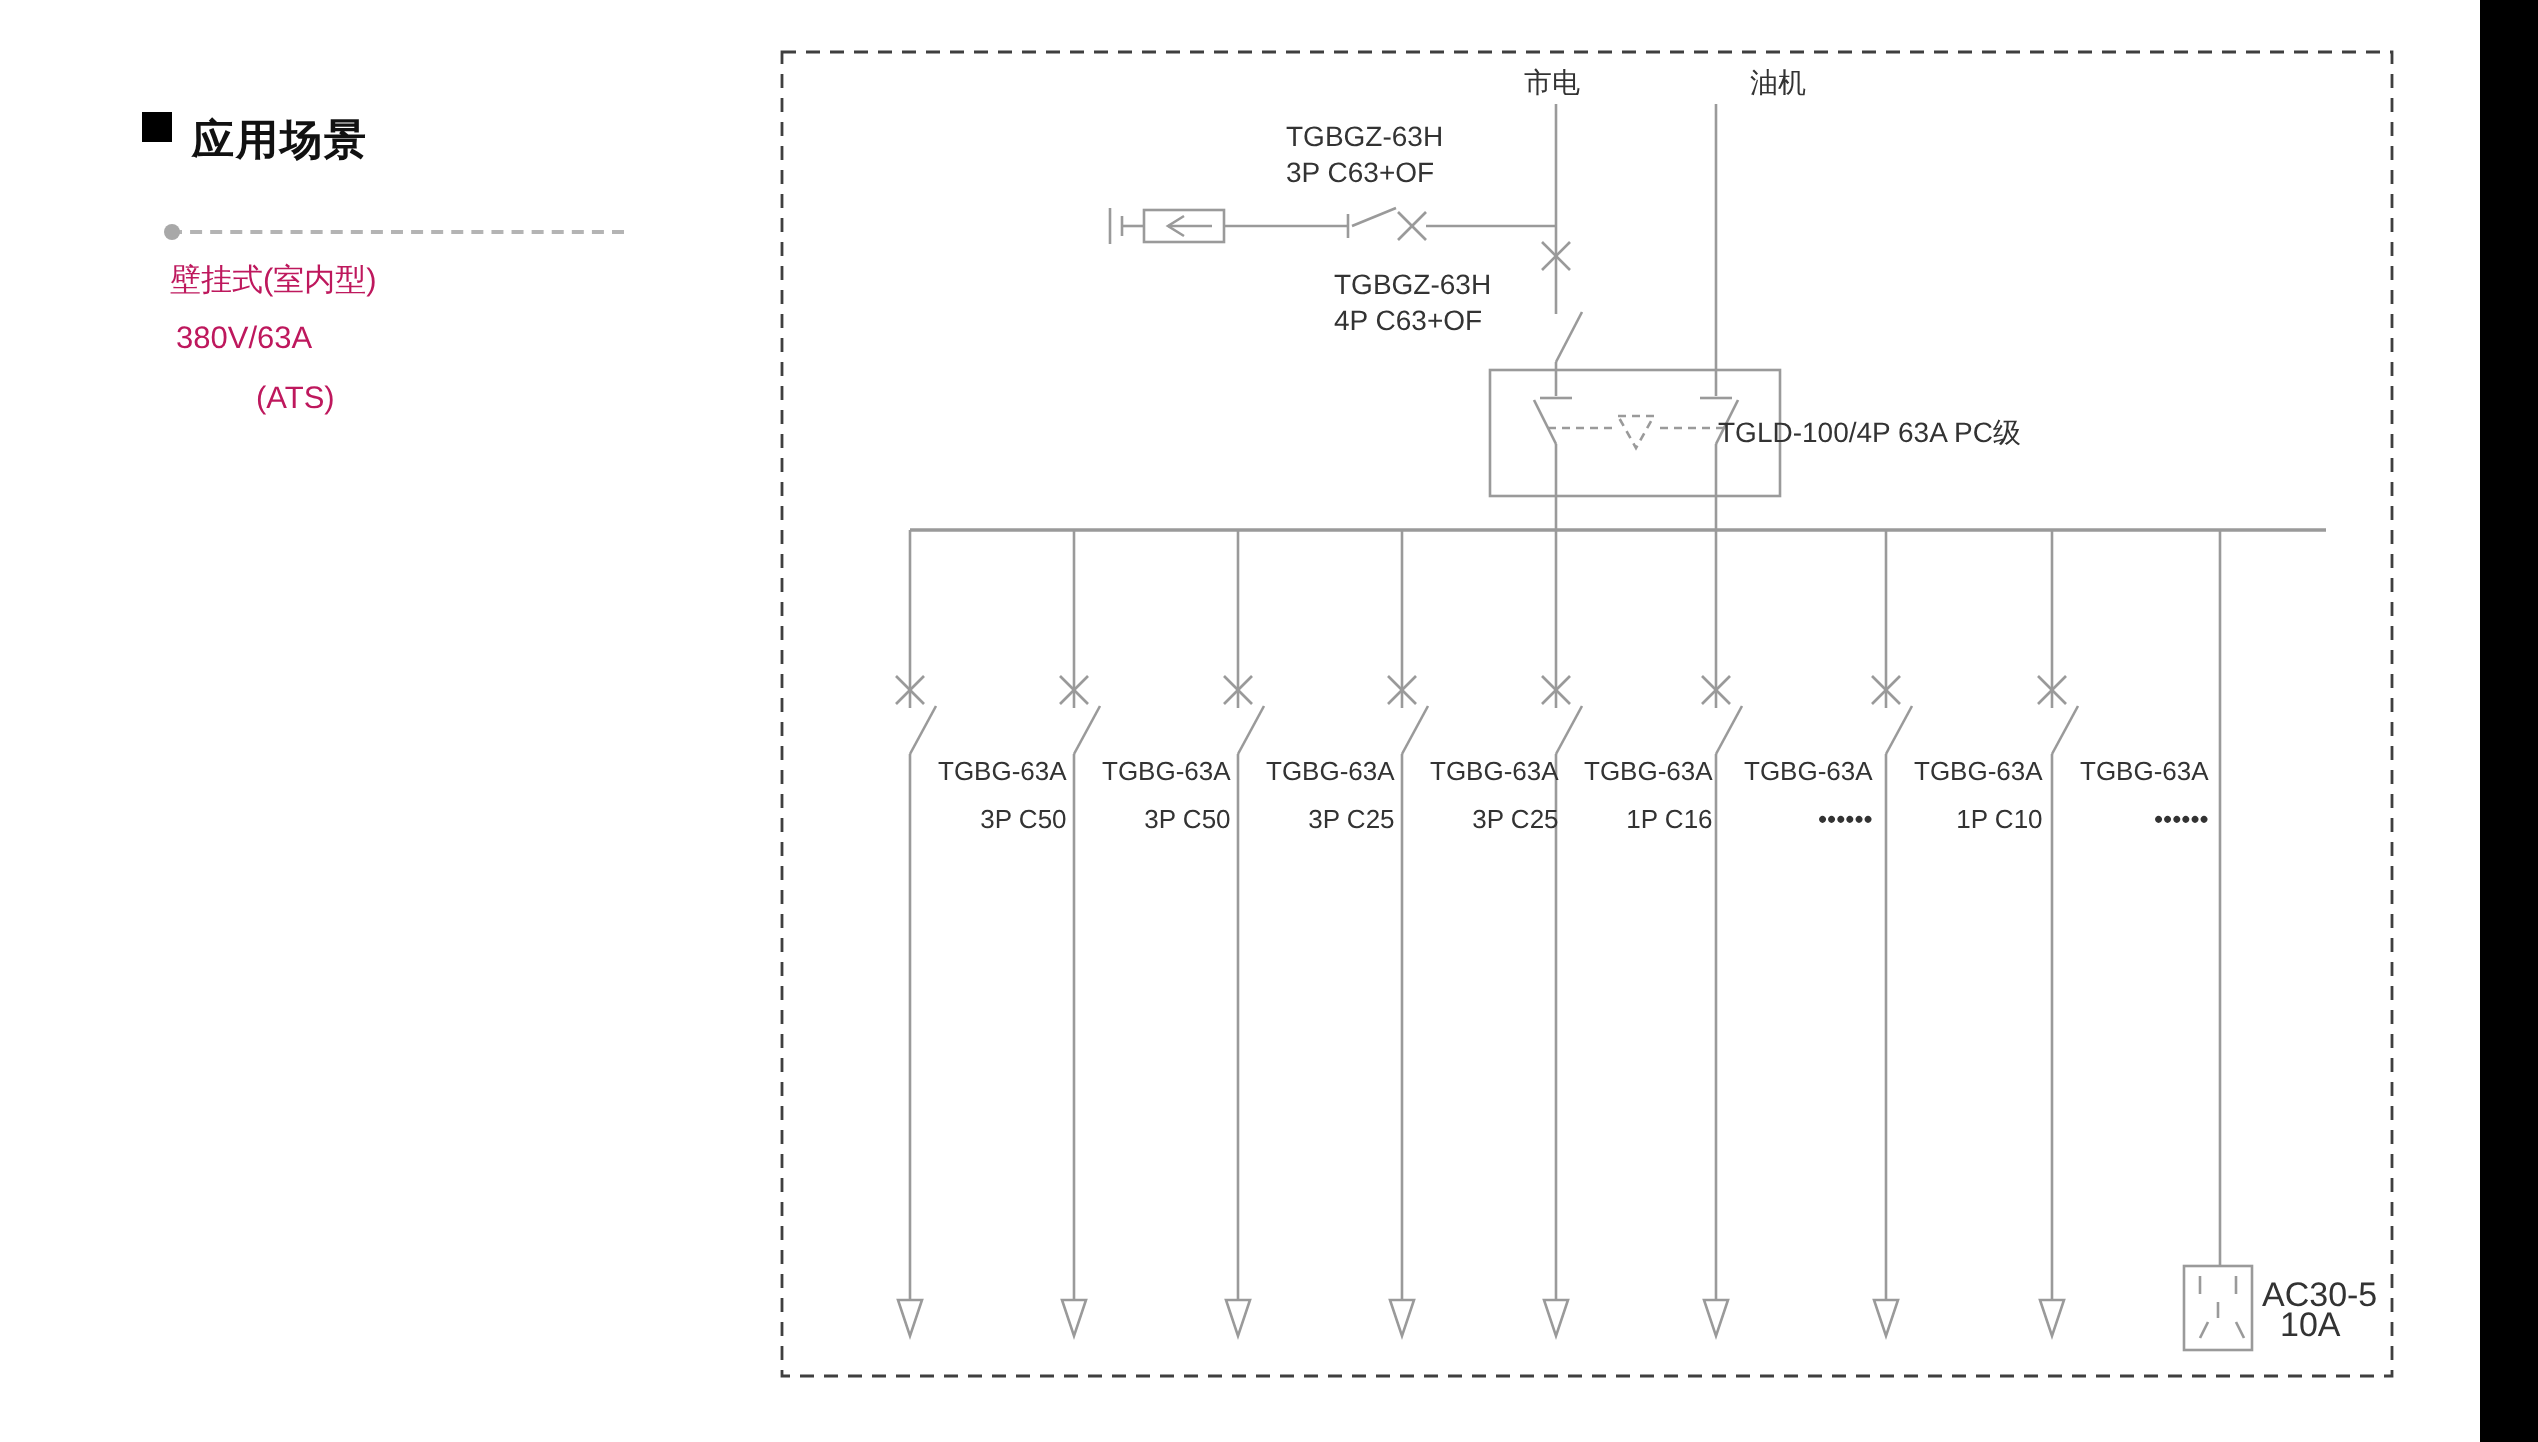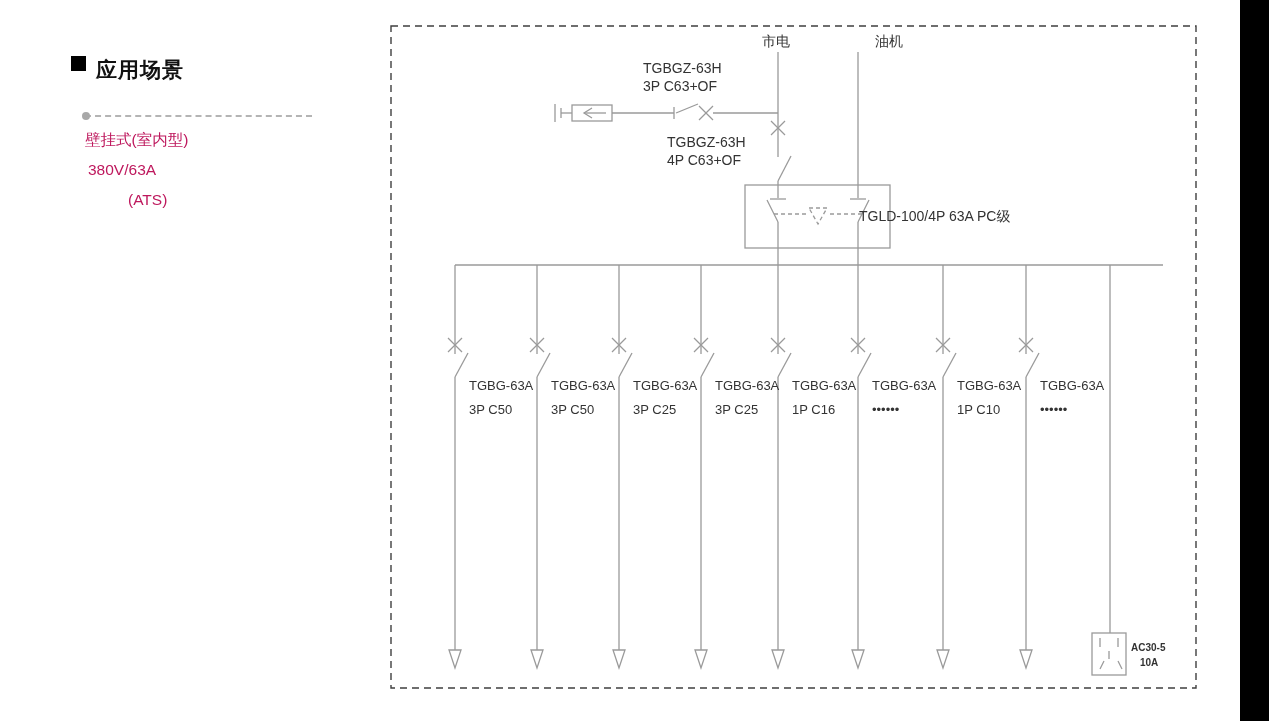--- a/index.html
+++ b/index.html
@@ -14,22 +14,22 @@
   .wiring{ position:absolute; left:0; top:0; }
   .ln{ stroke:var(--line); stroke-width:1.3; fill:none; stroke-linecap:butt; }
   .dash{ stroke-dasharray:4 3; }
   .thick{ stroke-width:1.7; }
   .dashed-box{ stroke:var(--border); stroke-width:1.4; stroke-dasharray:7 5; fill:none; }
   .arrow{ fill:#ffffff; stroke:var(--line); stroke-width:1.3; }
 
   
   .lbl{ position:absolute; color:var(--text); font-size:14px; line-height:18px; white-space:nowrap; }
   .branch-lbl{ position:absolute; top:378px; color:var(--text); font-size:13px; line-height:16px; white-space:nowrap;margin-left:10px; }
-  .branch-lbl div + div{ margin-top:8px; }
-  .socket-lbl{ position:absolute; left:1131px; top:640px; color:var(--text); font-size:10px; line-height:15px; white-space:nowrap;font-weight:bold; }
+  .branch-lbl div + div{ margin-top:8px;text-align:right; }
+  .socket-lbl{ position:absolute; left:1131px; top:640px; color:var(--text); font-size:17px; line-height:15px; white-space:nowrap; }
   .socket-lbl div + div{ padding-left:9px; }
 
   
   .heading-row{ position:absolute; left:71px; top:56px; display:flex; align-items:flex-start; gap:10px; }
   .bullet{ width:15px; height:15px; background:#000; display:inline-block; }
   .heading-text{ font-size:21px; font-weight:bold; color:var(--heading); letter-spacing:1px; }
   .rule{ position:absolute; left:85px; top:115px; width:227px; border-top:2px dashed #b4b4b4; }
   .rule-dot{ position:absolute; left:-3px; top:-5px; width:8px; height:8px; border-radius:50%; background:var(--accent-dot); }
   .sub{ position:absolute; color:#be185d; font-size:15.5px; white-space:nowrap; }
   .sub1{ left:85px;  top:130px; }

